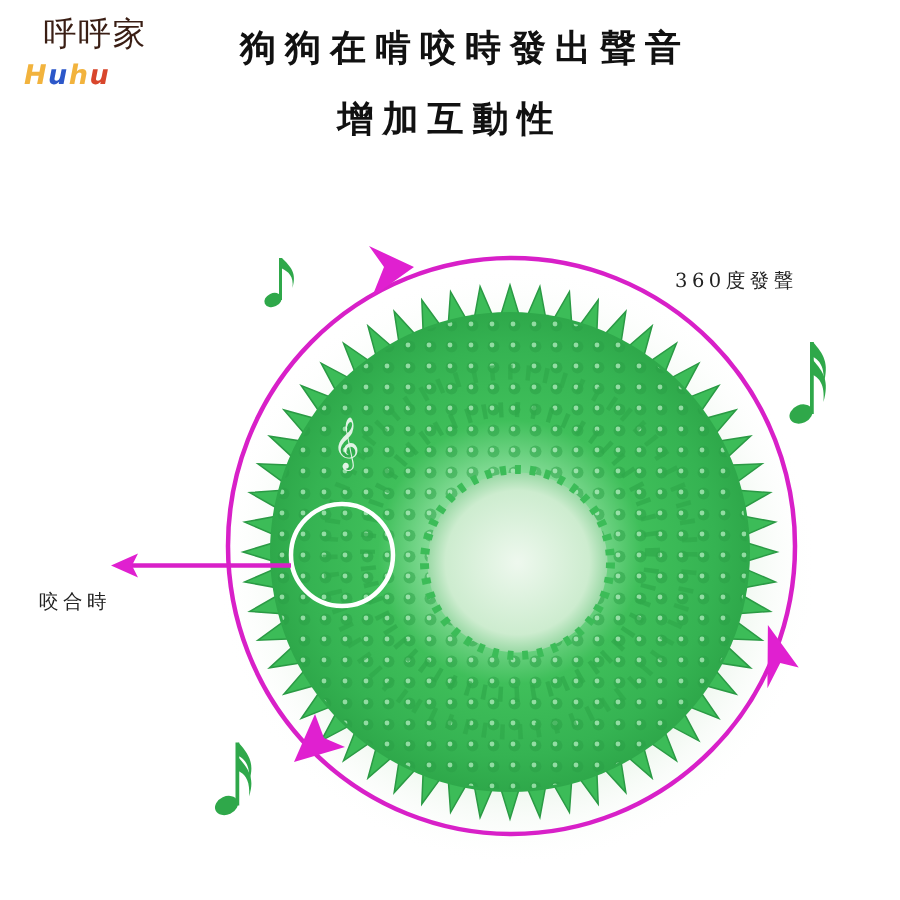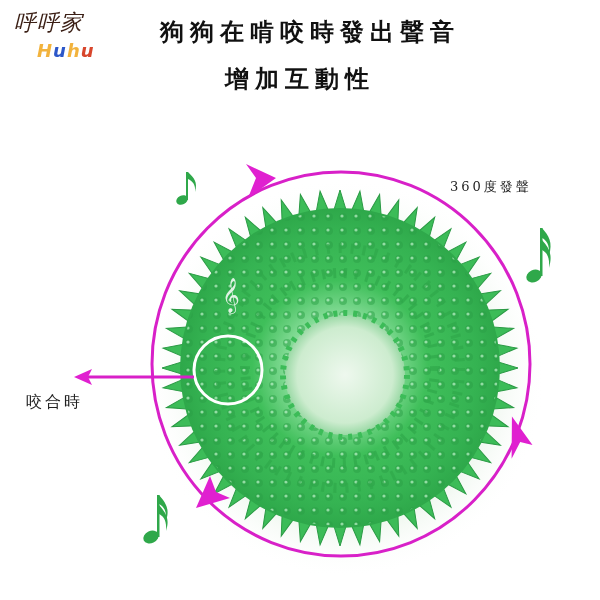--- a/index.html
+++ b/index.html
@@ -1,33 +1,33 @@
 <!DOCTYPE html>
 <html><head>
 <meta charset="utf-8">
 <style>
   html, body { margin: 0; padding: 0; background: #ffffff; }
   body { width: 600px; height: 600px; position: relative; overflow: hidden;
          font-family: "DejaVu Sans", sans-serif; }
   .logo { position: absolute; left: 10px; top: 6px; width: 110px; height: 60px; }
-  .logo-cn { position: absolute; left: 4px; top: 2px; font-family: "DejaVu Serif", serif;
-             font-size: 22px; font-style: italic; color: #3a1e14; letter-spacing: 1px; }
+  .logo-cn { position: absolute; left: 19px; top: 2px; font-family: "DejaVu Serif", serif;
+             font-size: 22px; color: #3a1e14; letter-spacing: 1px; }
   .logo-en { position: absolute; left: 6px; top: 34px; font-size: 18px; font-weight: bold;
-             font-style: italic; letter-spacing: 1px; margin-left: 21px; }
+             font-style: italic; letter-spacing: 1px; }
   .logo-en span:nth-child(1) { color: #f2b33d; }
   .logo-en span:nth-child(2) { color: #2c57c9; }
   .logo-en span:nth-child(3) { color: #f2b33d; }
   .logo-en span:nth-child(4) { color: #d8462c; }
   .headline { position: absolute; left: 0; width: 600px; text-align: center;
               font-size: 24px; color: #111; letter-spacing: 6px; font-weight: bold; }
   .h1 { top: 16px; left: 10px; }
   .h2 { top: 63px; left: 0px; }
   .label { position: absolute; font-family: "DejaVu Serif", serif; color: #222; }
   .label-360 { left: 450px; top: 178px; font-size: 13px; letter-spacing: 3px; text-align: center; }
-  .label-bite { left: 26px; top: 392px; font-size: 16px; letter-spacing: 3px; line-height: 20px; }
+  .label-bite { left: 26px; top: 392px; font-size: 13px; letter-spacing: 3px; line-height: 20px; }
   svg.art { position: absolute; left: 0; top: 0; }
 </style>
 </head>
 <body>
 
 <div class="logo">
   <div class="logo-cn">呼呼家</div>
   <div class="logo-en">
     <span>H</span><span>u</span><span>h</span><span>u</span>
   </div>

